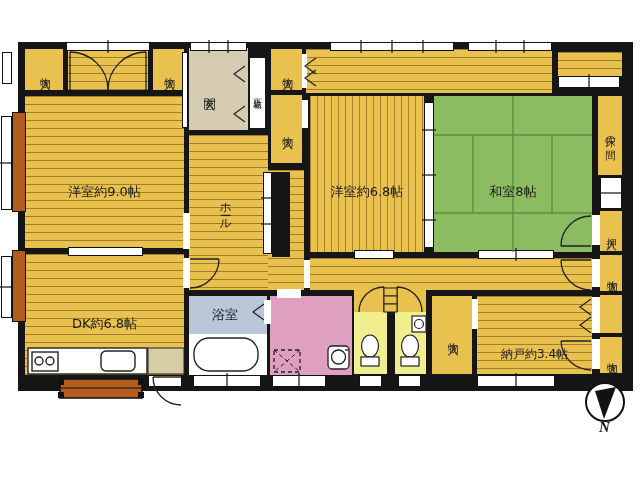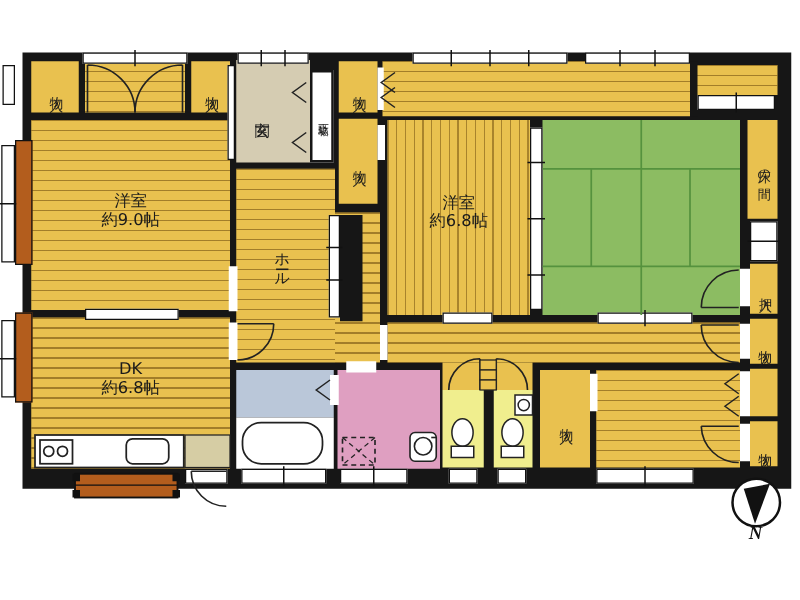--- a/index.html
+++ b/index.html
@@ -15,21 +15,21 @@
   .beige{background:#d5ccb2;}
   .blue{background:#bac7d9;}
   .pink{background:#df9fc1;}
   .tyellow{background:#f0ee8e;}
   .whitebox{background:#ffffff;}
   .win{position:absolute;background:#ffffff;border:1px solid #111;box-sizing:border-box;}
   .gap{position:absolute;background:#ffffff;}
   .lab{position:absolute;display:flex;align-items:center;justify-content:center;
        text-align:center;line-height:1.12;color:#1b1b1b;}
   .vt{writing-mode:vertical-rl;text-orientation:upright;letter-spacing:1px;}
-  .two{flex-direction:column;}
+  .two{flex-direction:row;align-items:flex-end;}
   .f13{font-size:13px;} .f12{font-size:12px;} .f11{font-size:11px;}
   .f10{font-size:10.5px;} .f8{font-size:8.5px;}
   svg.overlay{position:absolute;left:0;top:0;pointer-events:none;}
   #north-label{position:absolute;left:599px;top:419px;font-family:"Liberation Serif",serif;
                font-style:italic;font-weight:bold;font-size:15px;color:#111;}
 </style>
 </head>
 <body>
 
 <div id="stage">
@@ -232,18 +232,27 @@
   <div class="lab f10 vt" style="left:598px;top:100px;width:24px;height:71px;">床の間</div>
   <div class="lab f10 vt" style="left:600px;top:213px;width:22px;height:36px;">押入</div>
   <div class="lab f13 two" style="left:25px;top:140px;width:159px;height:60px;">
     <span>洋室</span>
     <span>約9.0帖</span>
   </div>
   <div class="lab f13 two" style="left:310px;top:142px;width:114px;height:58px;">
     <span>洋室</span>
     <span>約6.8帖</span>
   </div>
+  <div class="lab f13 two" style="left:434px;top:144px;width:158px;height:56px;">
+    <span>和室</span>
+    <span>8帖</span>
+  </div>
   <div class="lab f13 two" style="left:25px;top:276px;width:159px;height:56px;">
     <span>DK</span>
     <span>約6.8帖</span>
   </div>
+  <div class="lab f12 two" style="left:477px;top:305px;width:115px;height:56px;">
+    <span>納戸</span>
+    <span>約3.4帖</span>
+  </div>
+  <div class="lab f13" style="left:189px;top:300px;width:72px;height:30px;">浴室</div>
   <div id="north-label">N</div>
 </div>
 
 </body></html>

